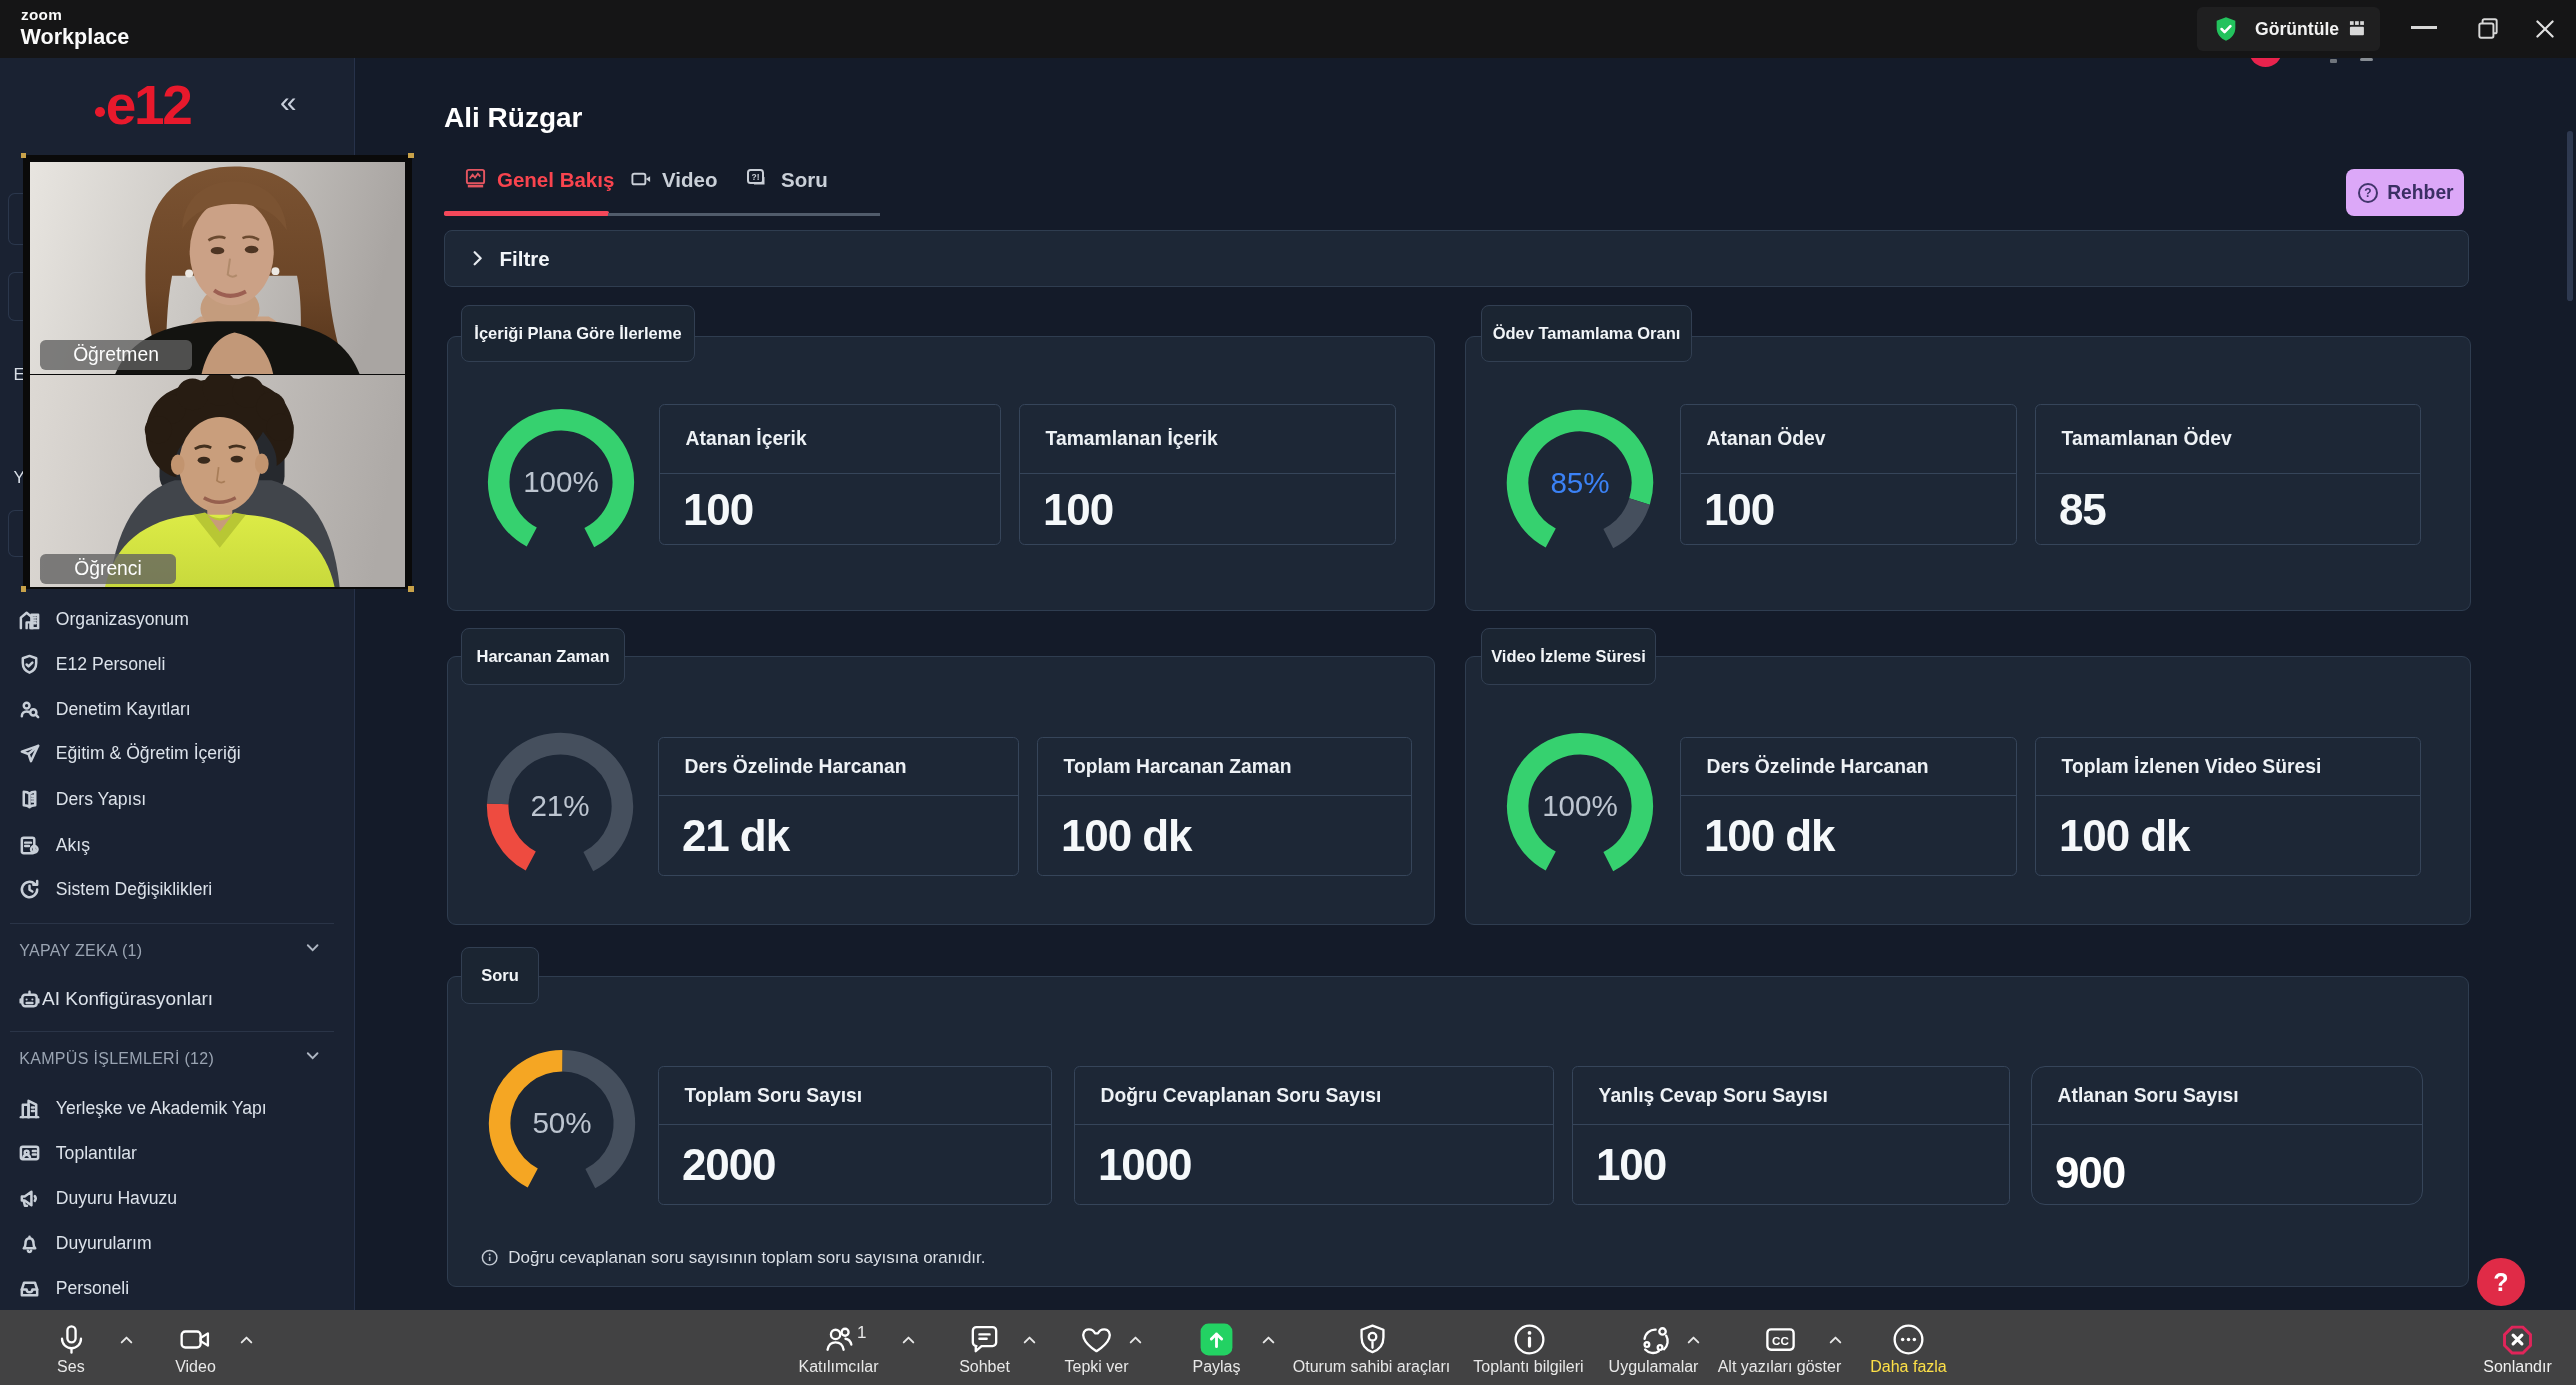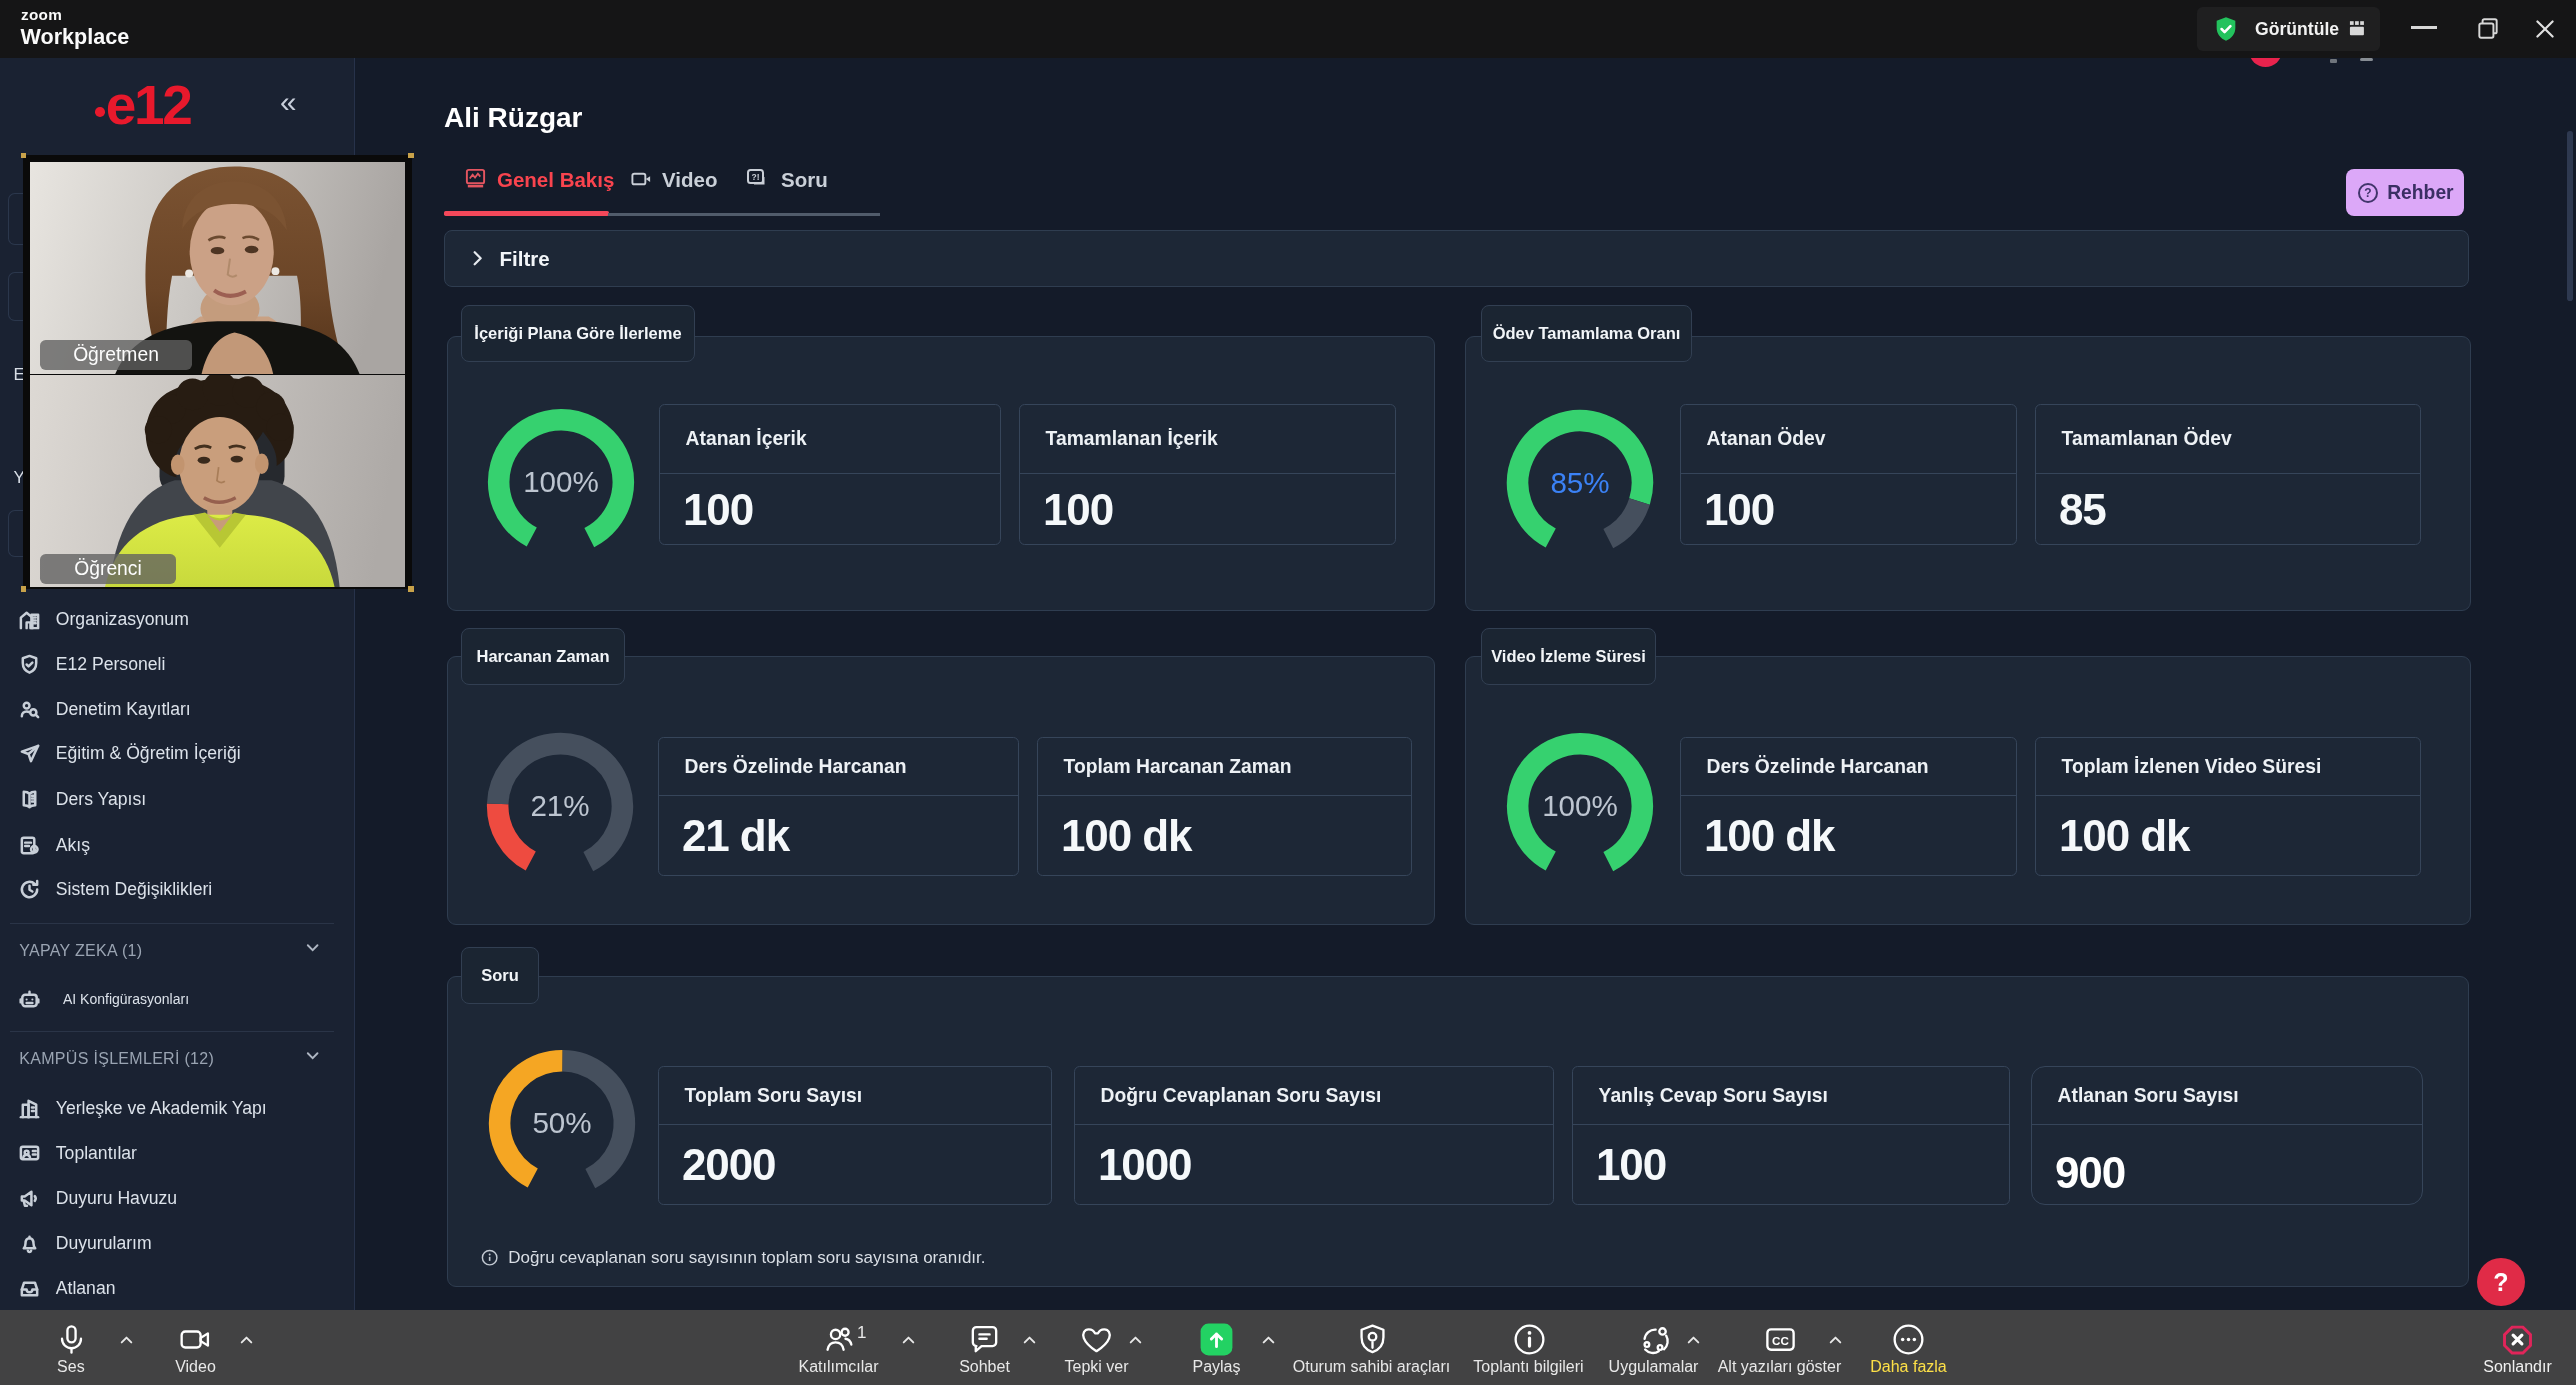--- a/index.html
+++ b/index.html
@@ -104,21 +104,21 @@
         <div style="margin-left:14.8px;font-size:17.6px;color:#DCE2EA;white-space:nowrap">Sistem Değişiklikleri</div>
       </div>
       <div style="position:absolute;left:0;top:919px;width:355px;height:44px;display:flex;align-items:center">
         <div style="width:23px;height:23px;margin-left:18px;flex:none"><svg viewBox="0 0 24 24" width="23" height="23">
             <rect x="4.5" y="7" width="15" height="12" rx="3" stroke="#C8CFD8" stroke-width="2.6" fill="none" stroke-linecap="round" stroke-linejoin="round"></rect>
             <path d="M12 7V4M2.8 12v3M21.2 12v3" stroke="#C8CFD8" stroke-width="2.6" fill="none" stroke-linecap="round" stroke-linejoin="round"></path>
             <circle cx="9" cy="12" r="1.1" fill="#C8CFD8"></circle>
             <circle cx="15" cy="12" r="1.1" fill="#C8CFD8"></circle>
             <path d="M9 15.6h6" stroke="#C8CFD8" stroke-width="2.6" fill="none" stroke-linecap="round" stroke-linejoin="round"></path>
           </svg></div>
-        <div style="margin-left:22px;font-size:14px;color:#DCE2EA;white-space:nowrap">AI Konfigürasyonları</div>
+        <div style="margin-left:1px;font-size:19px;color:#DCE2EA;white-space:nowrap">AI Konfigürasyonları</div>
       </div>
       <div style="position:absolute;left:0;top:1028px;width:355px;height:44px;display:flex;align-items:center">
         <div style="width:23px;height:23px;margin-left:18px;flex:none"><svg viewBox="0 0 24 24" width="23" height="23">
             <path d="M3 21h18" stroke="#C8CFD8" stroke-width="2.6" fill="none" stroke-linecap="round" stroke-linejoin="round"></path>
             <path d="M5 21V8h6v13" stroke="#C8CFD8" stroke-width="2.6" fill="none" stroke-linecap="round" stroke-linejoin="round"></path>
             <path d="M11 21V4l8 4v13" stroke="#C8CFD8" stroke-width="2.6" fill="none" stroke-linecap="round" stroke-linejoin="round"></path>
             <path d="M14.5 11h2M14.5 14.5h2" stroke="#C8CFD8" stroke-width="2.6" fill="none" stroke-linecap="round" stroke-linejoin="round"></path>
           </svg></div>
         <div style="margin-left:14.8px;font-size:17.6px;color:#DCE2EA;white-space:nowrap">Yerleşke ve Akademik Yapı</div>
       </div>
@@ -145,21 +145,21 @@
             <path d="M10.3 19.5c.3 1 .9 1.5 1.7 1.5s1.4-.5 1.7-1.5" stroke="#C8CFD8" stroke-width="2.6" fill="none" stroke-linecap="round" stroke-linejoin="round"></path>
             <path d="M12 6.5V5" stroke="#C8CFD8" stroke-width="2.6" fill="none" stroke-linecap="round" stroke-linejoin="round"></path>
           </svg></div>
         <div style="margin-left:14.8px;font-size:17.6px;color:#DCE2EA;white-space:nowrap">Duyurularım</div>
       </div>
       <div style="position:absolute;left:0;top:1208px;width:355px;height:44px;display:flex;align-items:center">
         <div style="width:23px;height:23px;margin-left:18px;flex:none"><svg viewBox="0 0 24 24" width="23" height="23">
             <path d="M4 13l2.3-7h11.4L20 13v6H4z" stroke="#C8CFD8" stroke-width="2.6" fill="none" stroke-linecap="round" stroke-linejoin="round"></path>
             <path d="M4 13h5c0 1.6 1.2 3 3 3s3-1.4 3-3h5" stroke="#C8CFD8" stroke-width="2.6" fill="none" stroke-linecap="round" stroke-linejoin="round"></path>
           </svg></div>
-        <div style="margin-left:14.8px;font-size:17.6px;color:#DCE2EA;white-space:nowrap">Atlanan</div>
+        <div style="margin-left:14.8px;font-size:17.6px;color:#DCE2EA;white-space:nowrap">Personeli</div>
       </div>
       <div class="abs" style="left:10.2px;top:865px;width:324px;height:1.1px;background:#2A3447"></div>
 <div class="abs" style="left:19.3px;top:884px;font-size:16px;color:#9AA4B2;letter-spacing:0.3px">YAPAY ZEKA (1)</div>
 <div class="abs" style="left:303px;top:880px;width:19.3px;height:19.3px"><svg viewBox="0 0 24 24" width="19.3" height="19.3">
           <path d="M6 9l6 6 6-6" stroke="#AEB6C2" stroke-width="2.4" fill="none" stroke-linecap="round"></path>
         </svg></div>
 <div class="abs" style="left:10.2px;top:973px;width:324px;height:1.1px;background:#2A3447"></div>
 <div class="abs" style="left:19.3px;top:992px;font-size:16px;color:#9AA4B2;letter-spacing:0.3px">KAMPÜS İŞLEMLERİ (12)</div>
 <div class="abs" style="left:303px;top:988px;width:19.3px;height:19.3px"><svg viewBox="0 0 24 24" width="19.3" height="19.3">
           <path d="M6 9l6 6 6-6" stroke="#AEB6C2" stroke-width="2.4" fill="none" stroke-linecap="round"></path>

